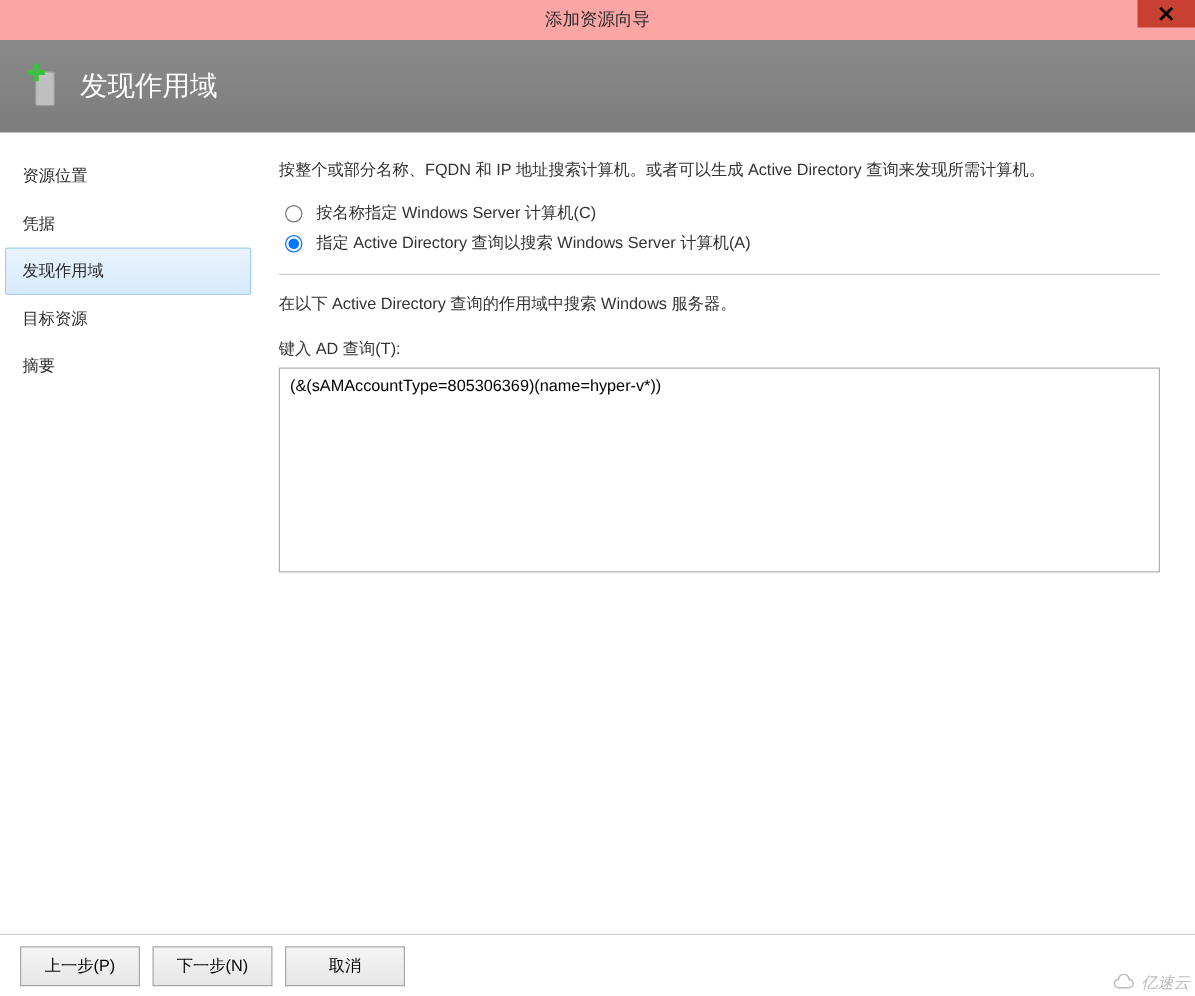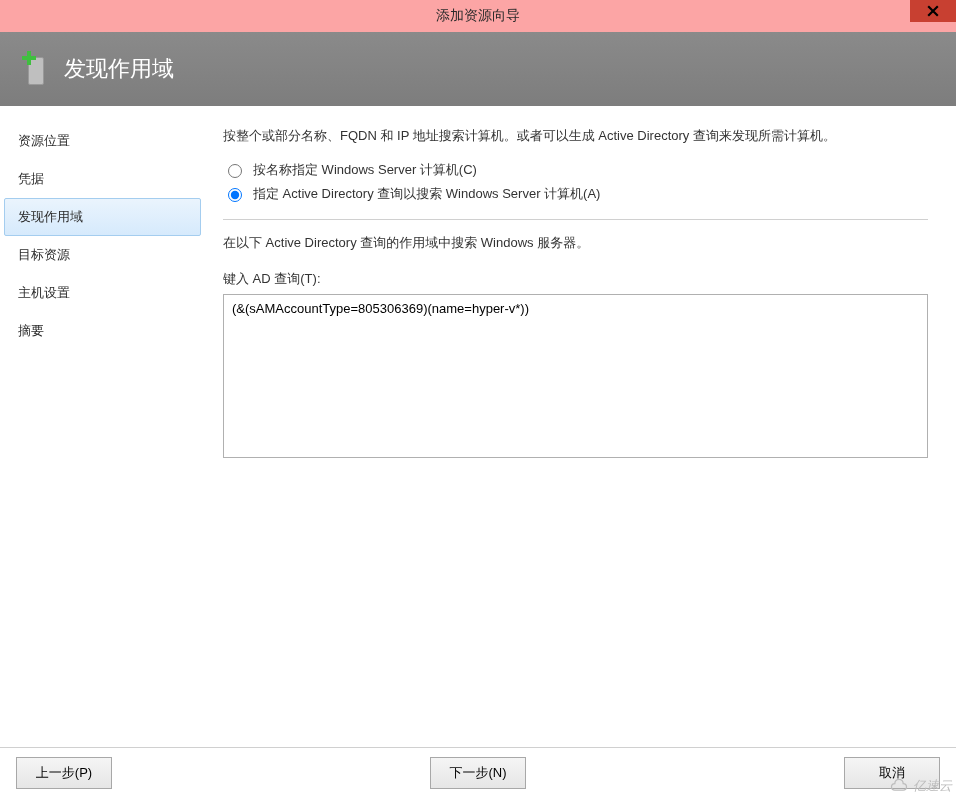--- a/index.html
+++ b/index.html
@@ -126,21 +126,21 @@
     font-size:13px;
     font-family: inherit;
     resize:none;
     overflow:auto;
   }
   .footer {
     height: 50px;
     border-top:1px solid #d0d0d0;
     display:flex;
     align-items:center;
-    justify-content:space-between;
+    justify-content:flex-start;
     gap:10px;
     padding: 0 16px;
     position:relative;
   }
   .footer .btn { min-width: 96px; padding:6px 10px; }
   .watermark{
     position:absolute;
     right:4px; bottom:2px;
     font-size:13px;
     color:#bcbcbc;
@@ -169,21 +169,20 @@
   </div>
   <h1>发现作用域</h1>
 </div>
 
 <div class="body">
   <div class="sidebar">
     <div class="side-item">资源位置</div>
     <div class="side-item">凭据</div>
     <div class="side-item selected">发现作用域</div>
     <div class="side-item">目标资源</div>
-    <div class="side-item">主机设置</div>
     <div class="side-item">摘要</div>
   </div>
 
   <div class="content">
     <div class="desc">按整个或部分名称、FQDN 和 IP 地址搜索计算机。或者可以生成 Active Directory 查询来发现所需计算机。</div>
 
     <label class="radio-row">
       <input type="radio" name="mode" style="">
       <span>按名称指定 Windows Server 计算机(C)</span>
     </label>

